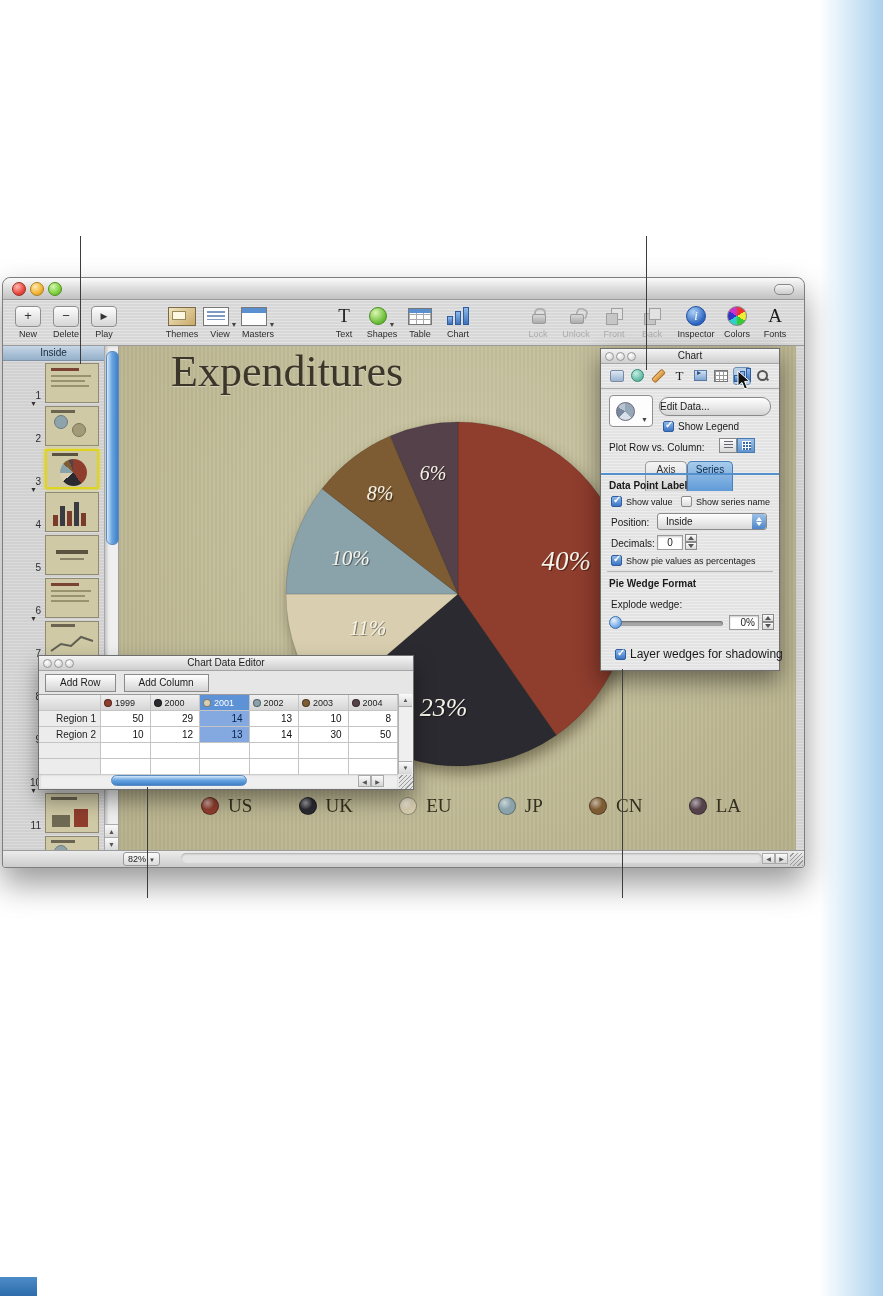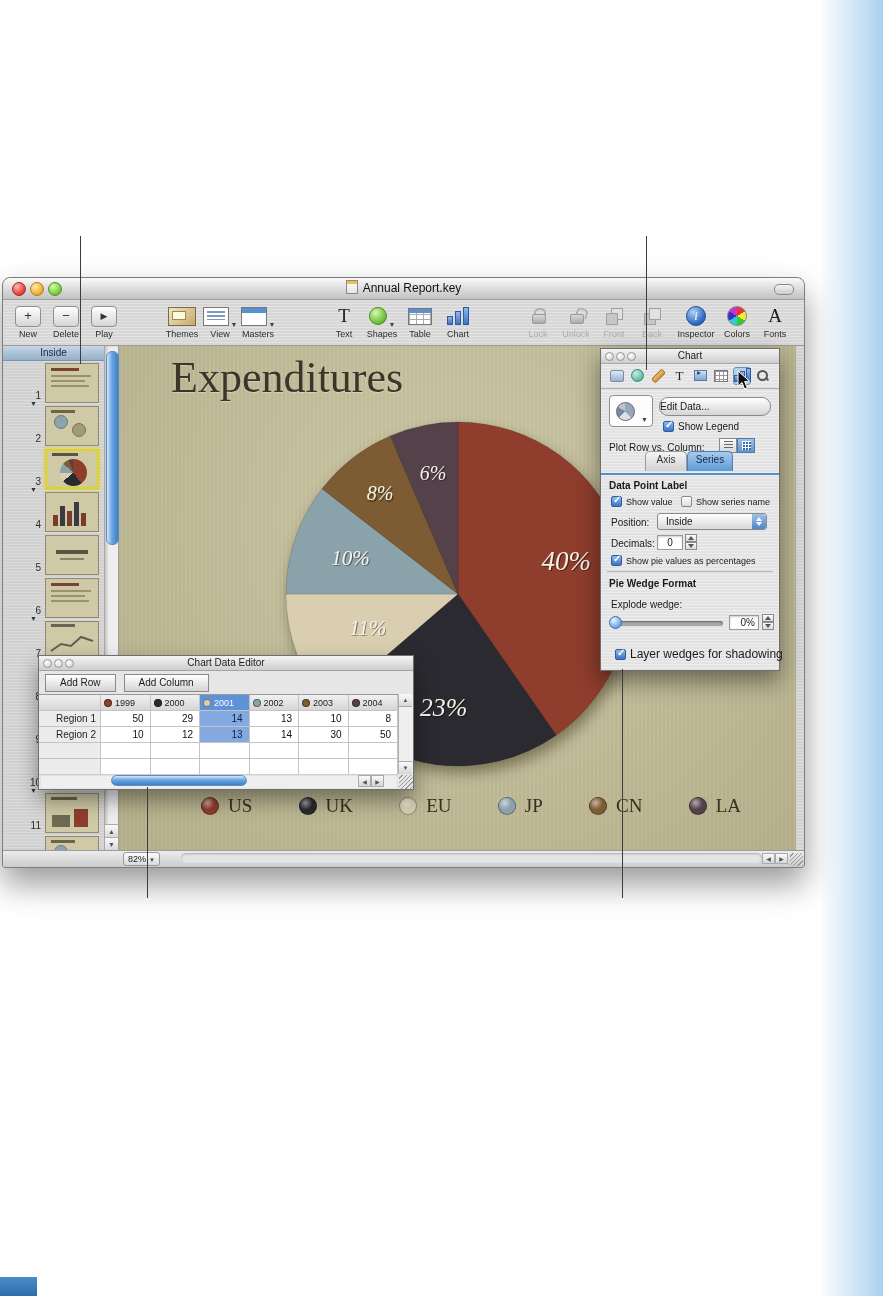--- a/index.html
+++ b/index.html
@@ -95,21 +95,21 @@
   .sb-btn{position:absolute;left:0;width:13px;height:13px;background:linear-gradient(#fafafa,#d6d6d6);
     border-top:1px solid #aaa;text-align:center;font-size:7px;line-height:13px;color:#555;}
   .sb-up{bottom:13px;} .sb-dn{bottom:0;}
 
   
   .canvas{position:absolute;left:116px;top:0;right:8px;bottom:0;overflow:hidden;
     background:
       radial-gradient(ellipse at 50% 35%,rgba(255,255,255,0.10),rgba(60,50,20,0.12)),
       repeating-linear-gradient(90deg,rgba(110,100,60,0.05) 0 2px,rgba(255,255,255,0.05) 2px 4px),
       #c6c19b;}
-  .canvas-title{position:absolute;left:52px;top:6px;font-family:"Liberation Serif","DejaVu Serif",serif;
+  .canvas-title{position:absolute;left:52px;top:0;font-family:"Liberation Serif","DejaVu Serif",serif;
     font-size:44px;color:#3c362a;text-shadow:0 1px 1px rgba(255,255,255,0.35);}
   .pie-svg{position:absolute;left:139px;top:48px;filter:drop-shadow(3px 7px 7px rgba(40,30,10,0.45));}
   .pie-label{font-family:"Liberation Serif","DejaVu Serif",serif;font-style:italic;}
   .legend{position:absolute;left:82px;top:449px;width:540px;display:flex;justify-content:space-between;align-items:center;}
   .legend-item{display:flex;align-items:center;gap:9px;}
   .legend-dot{width:16px;height:16px;border-radius:50%;border:1px solid rgba(0,0,0,0.35);flex:none;}
   .legend-label{font-family:"Liberation Serif","DejaVu Serif",serif;font-size:19px;color:#33301f;}
 
   
   .statusbar{position:absolute;left:0;right:0;bottom:0;height:16px;
@@ -169,21 +169,21 @@
   .cb.checked::after{content:"✓";position:absolute;left:1px;top:-3px;color:#fff;font-size:10px;font-weight:bold;}
   .insp-row{position:absolute;white-space:nowrap;}
   .seg-ctrl{position:absolute;left:118px;top:89px;display:flex;}
   .seg-btn{width:18px;height:15px;border:1px solid #8a8a8a;background:linear-gradient(#fcfcfc,#d8d8d8);
     display:flex;align-items:center;justify-content:center;box-sizing:border-box;}
   .seg-btn.sel{background:linear-gradient(#9ec2e8,#5e94d0);border-color:#4a7cb0;}
   .seg-rows{width:9px;height:9px;background:repeating-linear-gradient(to bottom,#667 0 1px,transparent 1px 3px);}
   .seg-cols{width:9px;height:9px;background:
      repeating-linear-gradient(to right,#ffffff 0 1px,transparent 1px 3px),
      repeating-linear-gradient(to bottom,#ffffff 0 1px,transparent 1px 3px),#3a6aa8;}
-  .tab{position:absolute;top:102px;height:20px;border:1px solid #9a9a9a;border-bottom:none;border-radius:5px 5px 0 0;
+  .tab{position:absolute;top:112px;height:30px;border:1px solid #9a9a9a;border-bottom:none;border-radius:5px 5px 0 0;
     font-size:10px;line-height:16px;text-align:center;background:linear-gradient(#f4f4f4,#d2d2d2);color:#333;box-sizing:border-box;}
   .tab.active{background:linear-gradient(#a8cbec,#5f9bd8);border-color:#4a7fb8;color:#0d2a47;}
   .tab-axis{left:44px;width:42px;} .tab-series{left:86px;width:46px;}
   .tab-line{position:absolute;left:0;right:0;top:124px;height:2px;background:#5590cc;}
   .section-hdr{font-weight:bold;font-size:10px;}
   .popup{position:absolute;left:56px;top:164px;width:110px;height:17px;border:1px solid #8a8a8a;border-radius:3px;
     background:linear-gradient(#ffffff,#d8d8d8);font-size:10px;line-height:16px;padding-left:8px;box-sizing:border-box;}
   .popup-cap{position:absolute;right:0;top:0;bottom:0;width:14px;border-radius:0 3px 3px 0;
     background:linear-gradient(#9ec2e8,#4f86c8);display:flex;flex-direction:column;align-items:center;justify-content:center;gap:1px;}
   .popup-cap b{display:block;width:0;height:0;border-left:3px solid transparent;border-right:3px solid transparent;}
@@ -245,21 +245,20 @@
   <div class="callout c2"></div>
   <div class="callout c3"></div>
   <div class="callout c4"></div>
 
   <div class="app-window">
 
     <div class="titlebar">
       <span class="traffic t-red"></span>
       <span class="traffic t-yellow"></span>
       <span class="traffic t-green"></span>
-      <div class="window-title"><span class="title-doc-icon"></span><span>Annual Report.key</span></div>
       <span class="pill-widget"></span>
     </div>
 
     <div class="toolbar">
       <div class="tb-item gap1">
         <div class="tb-icon">
             <span class="btn-sq">+</span>
           </div>
         <div class="tb-label">New</div>
       </div>

